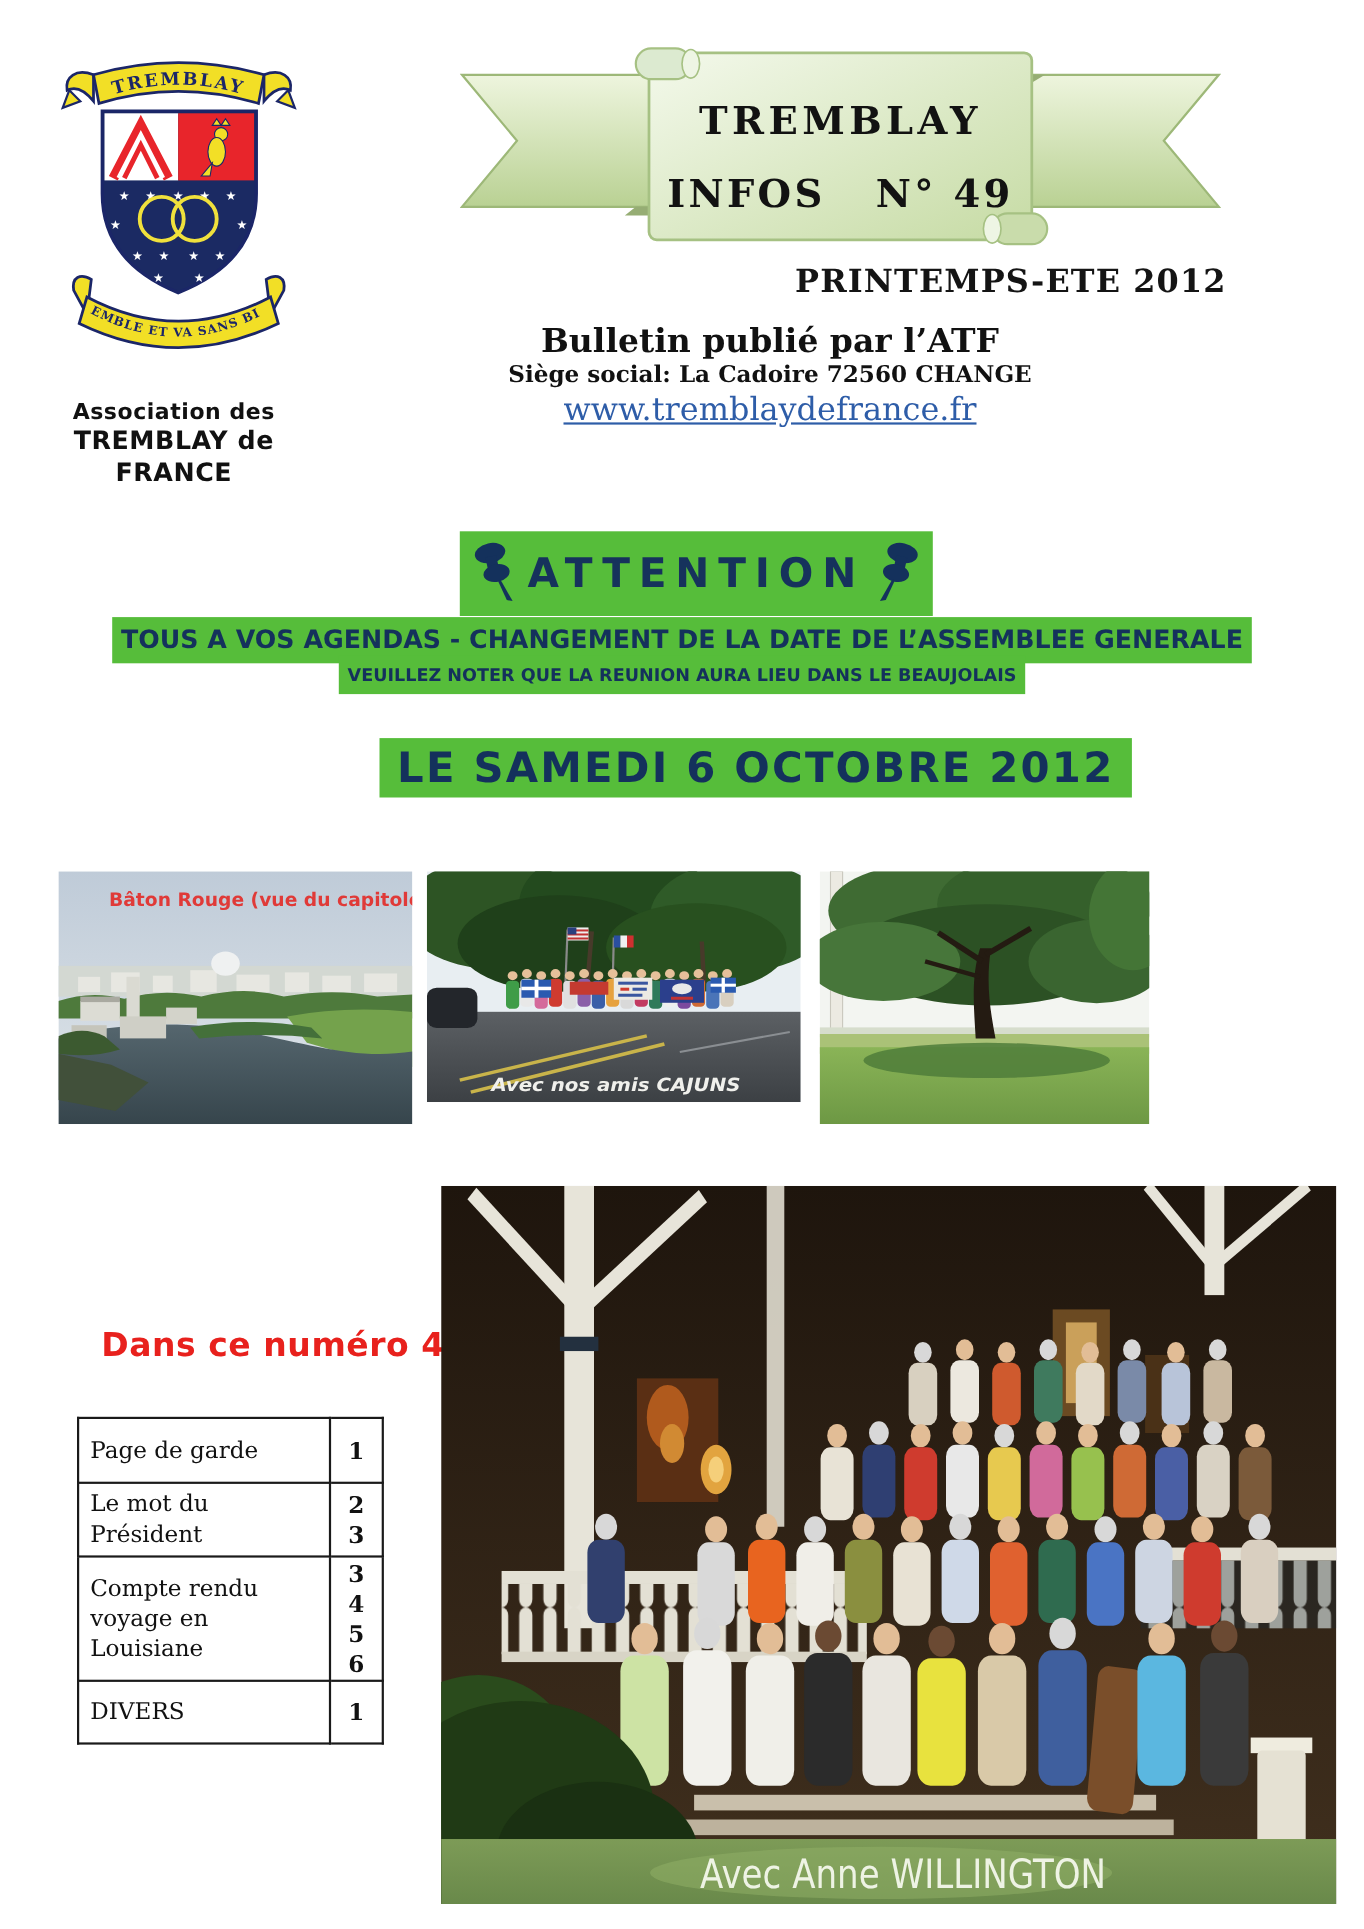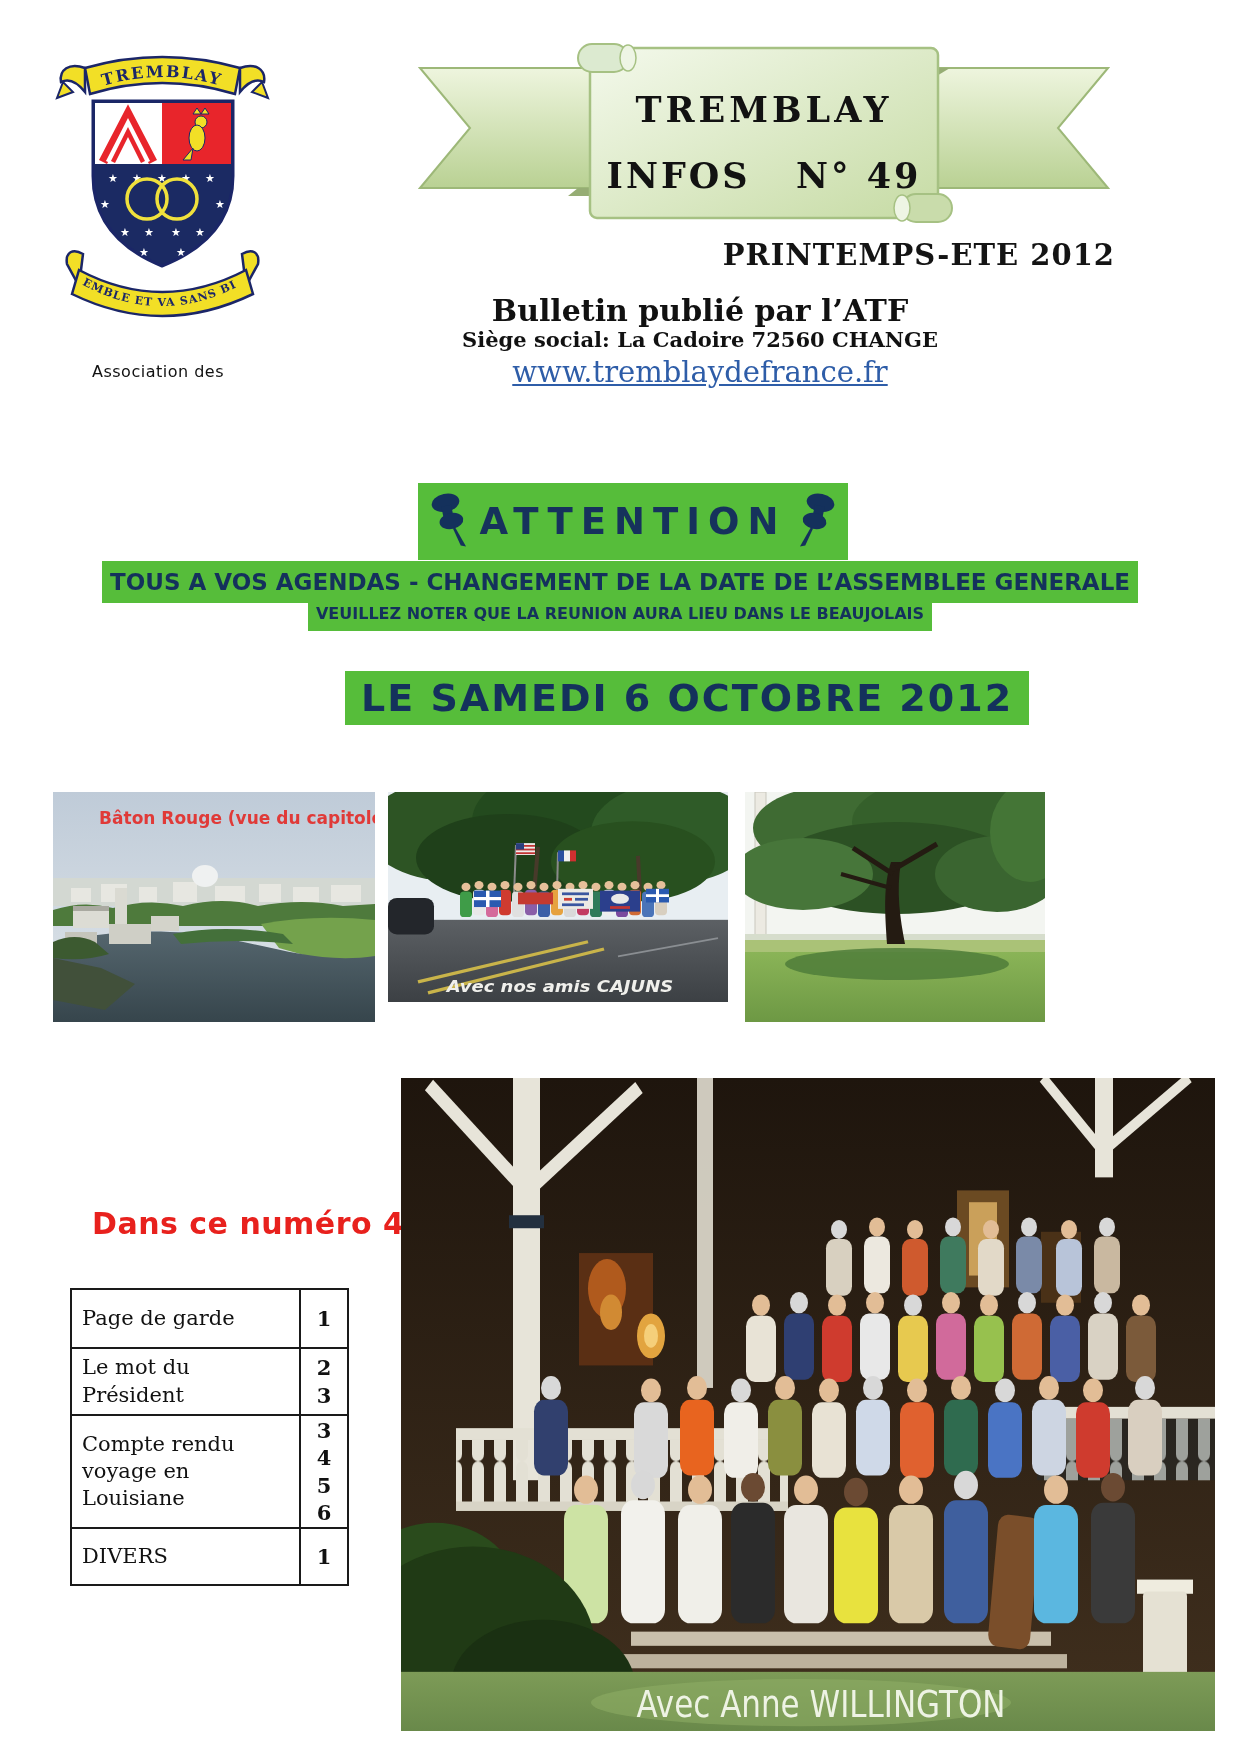--- a/index.html
+++ b/index.html
@@ -6,21 +6,21 @@
   html,body{margin:0;padding:0;background:#888;}
   .page{
     position:relative;width:1240px;height:1754px;margin:0 auto;
     background:#ffffff;overflow:hidden;
     font-family:"DejaVu Sans",sans-serif;color:#111;
   }
   .abs{position:absolute;}
 
   
   .org-name{left:27px;top:362px;width:262px;text-align:center;line-height:1.25;}
-  .org-name .l1{font-size:16px;font-weight:normal;letter-spacing:.5px;}
+  .org-name .l1{font-size:20px;font-weight:bold;letter-spacing:.5px;}
   .org-name .l2{font-size:23px;font-weight:bold;letter-spacing:.5px;}
 
   
   .season{right:125px;top:238px;font-family:"DejaVu Serif",serif;
           font-weight:bold;font-size:29px;letter-spacing:1px;color:#141414;}
   .pub-block{left:420px;top:294px;width:560px;text-align:center;}
   .pub-title{font-family:"DejaVu Serif",serif;font-weight:bold;font-size:30px;line-height:1.1;}
   .pub-addr{font-family:"DejaVu Serif",serif;font-weight:bold;font-size:21px;line-height:1.25;}
   .pub-site{display:inline-block;margin-top:4px;font-family:"DejaVu Serif",serif;
             font-size:29px;color:#2e5da8;text-decoration:underline;line-height:1.1;text-align:center;}
@@ -115,20 +115,21 @@
       <path d="M187,208 C197,202 205,206 203,218 L191,240 Z" fill="#f2df26" stroke="#1b2668" stroke-width="2.5"></path>
       <path d="M24,224 Q107,268 191,224 L198,248 Q107,292 17,248 Z" fill="#f2df26" stroke="#1b2668" stroke-width="2.5"></path>
       <text font-family="DejaVu Serif, serif" font-size="11" font-weight="bold" fill="#1b2668" letter-spacing="1">
         <textPath href="#arcBot" startOffset="50%" text-anchor="middle">TREMBLE ET VA SANS BIAIS</textPath>
       </text>
     </g>
   </svg>
 
   <div class="abs org-name">
     <div class="l1">Association des</div>
+    <div class="l2">TREMBLAY de FRANCE</div>
   </div>
 
   <svg class="abs" style="left:418px;top:36px" width="692" height="196" viewBox="0 0 692 196">
     <defs>
       <linearGradient id="ribTail" x1="0" y1="0" x2="0" y2="1">
         <stop offset="0" stop-color="#eef5de"></stop>
           <stop offset="1" stop-color="#b9d193"></stop>
       </linearGradient>
       <linearGradient id="ribPanel" x1="0" y1="0" x2="1" y2="1">
         <stop offset="0" stop-color="#f4f9ec"></stop>

